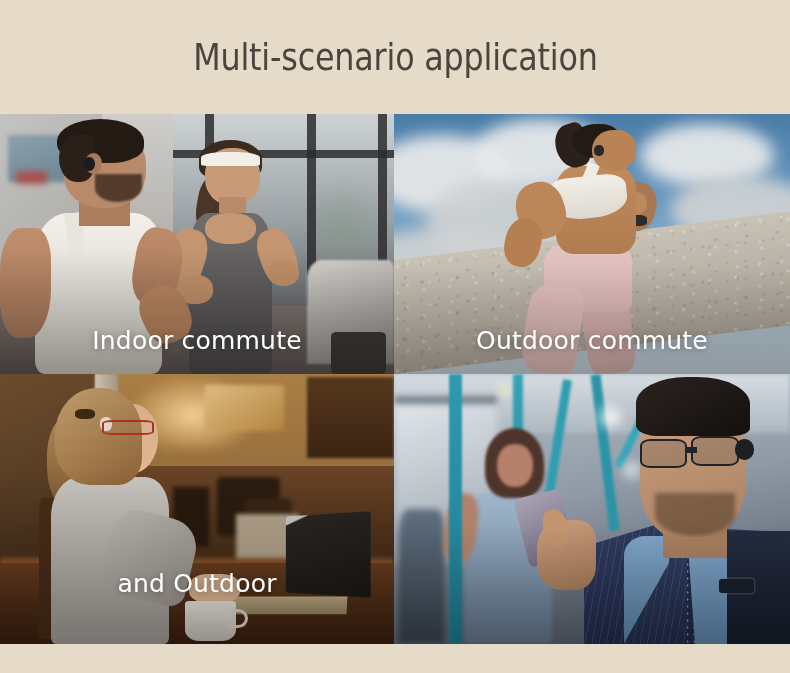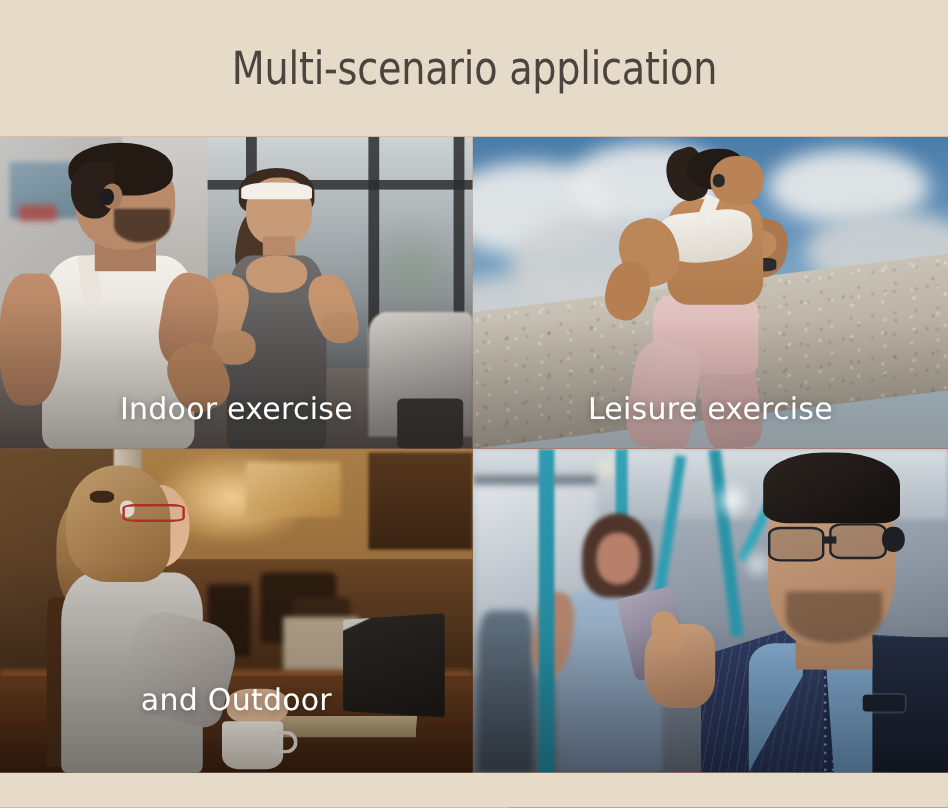--- a/index.html
+++ b/index.html
@@ -1,21 +1,21 @@
 <!DOCTYPE html>
 <html><head>
 <meta charset="utf-8">
 <style>
   * { margin:0; padding:0; box-sizing:border-box; }
   html,body { width:790px; height:673px; overflow:hidden; }
   body {
     background:#e6dac9;
     font-family:"Liberation Sans", sans-serif;
   }
-  .page { position:relative; width:790px; height:673px; background:#c2410c; }
+  .page { position:relative; width:790px; height:673px; background:#0369a1; }
 
   
   .title-bar {
     position:absolute; left:0; top:0; width:790px; height:114px;
     background:#e6dac9;
     display:flex; align-items:center; justify-content:center;
   }
   .title-text {
     font-family:"DejaVu Sans Condensed","Liberation Sans", sans-serif;
     font-size:38px; font-weight:400; letter-spacing:-0.2px;
@@ -649,21 +649,21 @@
         <div class="m1-ear"></div>
         <div class="m1-bud"></div>
         <div class="m1-armL"></div>
         <div class="m1-armR"></div>
         <div class="m1-forearm"></div>
 
         <div class="s1-machine"></div>
         <div class="s1-machine2"></div>
         <div class="s1-dark"></div>
       </div>
-      <div class="cell-label label-r1">Indoor exercise</div>
+      <div class="cell-label label-r1">Indoor commute</div>
     </div>
 
     <div class="cell">
       <div class="scene s2">
         <div class="s2-cloud" style="left:-6%;top:8%;width:36%;height:30%"></div>
         <div class="s2-cloud s2-cloud2" style="left:8%;top:24%;width:42%;height:34%"></div>
         <div class="s2-cloud" style="left:20%;top:2%;width:34%;height:26%"></div>
         <div class="s2-cloud s2-cloud2" style="left:-10%;top:44%;width:48%;height:30%"></div>
         <div class="s2-cloud" style="left:62%;top:4%;width:34%;height:24%"></div>
         <div class="s2-cloud s2-cloud2" style="left:70%;top:24%;width:36%;height:26%"></div>
@@ -682,21 +682,21 @@
         <div class="r2-bra"></div>
         <div class="r2-strap"></div>
         <div class="r2-armF"></div>
         <div class="r2-armFlow"></div>
         <div class="r2-pony"></div>
         <div class="r2-hair"></div>
         <div class="r2-head"></div>
         <div class="r2-bud"></div>
         <div class="s2-dark"></div>
       </div>
-      <div class="cell-label label-r1">Leisure exercise</div>
+      <div class="cell-label label-r1">Outdoor commute</div>
     </div>
 
     <div class="cell">
       <div class="scene s3">
         <div class="s3-backwall"></div>
         <div class="s3-glow"></div>
         <div class="s3-art"></div>
         <div class="s3-shelf"></div>
         <div class="s3-wainscot"></div>
         <div class="s3-pillar"></div>

